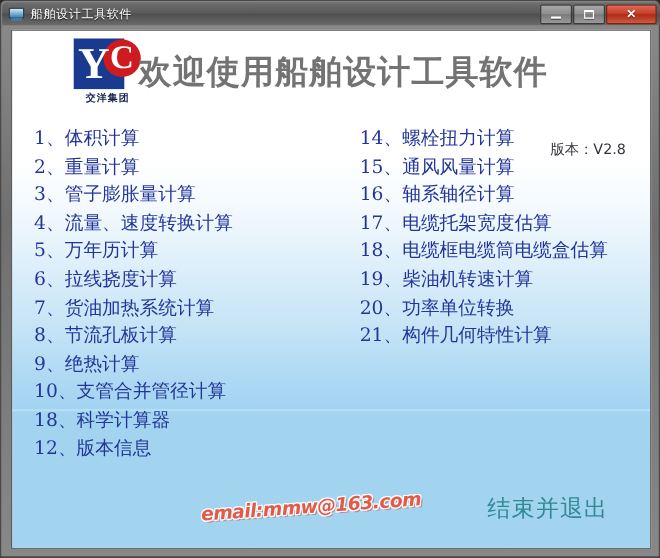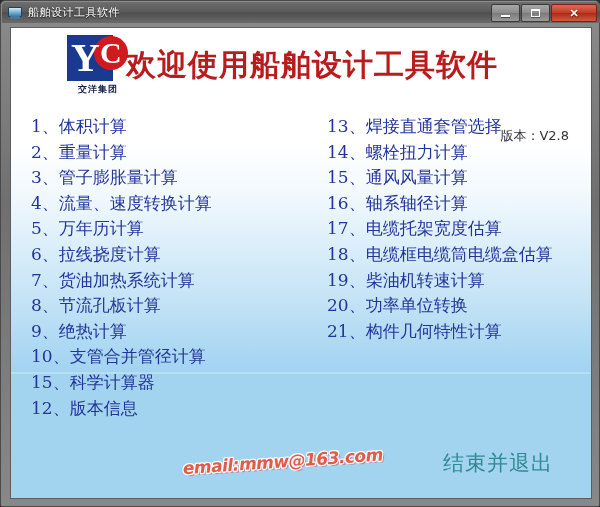--- a/index.html
+++ b/index.html
@@ -212,21 +212,21 @@
     color: #141f4a;
     letter-spacing: 1px;
     white-space: nowrap;
   }
   #main-title {
     position: absolute;
     left: 115px; top: 17px;
     font-family: "DejaVu Serif", "Liberation Serif", serif;
     font-size: 30px;
     font-weight: bold;
-    color: #b91c1c;
+    color: #737373;
     white-space: nowrap;
     letter-spacing: 1px;
   }
   #version {
     position: absolute;
     right: 22px; top: 63px;
     font-family: "DejaVu Sans", sans-serif;
     font-size: 13px;
     color: #33333a;
     white-space: nowrap;
@@ -347,26 +347,25 @@
       <span class="menu-item">1、体积计算</span>
       <span class="menu-item">2、重量计算</span>
       <span class="menu-item">3、管子膨胀量计算</span>
       <span class="menu-item">4、流量、速度转换计算</span>
       <span class="menu-item">5、万年历计算</span>
       <span class="menu-item">6、拉线挠度计算</span>
       <span class="menu-item">7、货油加热系统计算</span>
       <span class="menu-item">8、节流孔板计算</span>
       <span class="menu-item">9、绝热计算</span>
       <span class="menu-item">10、支管合并管径计算</span>
-      <span class="menu-item">15、科学计算器</span>
+      <span class="menu-item">18、科学计算器</span>
       <span class="menu-item">12、版本信息</span>
     </div>
 
     <div class="menu-col" id="col-right">
-      <span class="menu-item">13、焊接直通套管选择</span>
       <span class="menu-item">14、螺栓扭力计算</span>
       <span class="menu-item">15、通风风量计算</span>
       <span class="menu-item">16、轴系轴径计算</span>
       <span class="menu-item">17、电缆托架宽度估算</span>
       <span class="menu-item">18、电缆框电缆筒电缆盒估算</span>
       <span class="menu-item">19、柴油机转速计算</span>
       <span class="menu-item">20、功率单位转换</span>
       <span class="menu-item">21、构件几何特性计算</span>
     </div>
 

